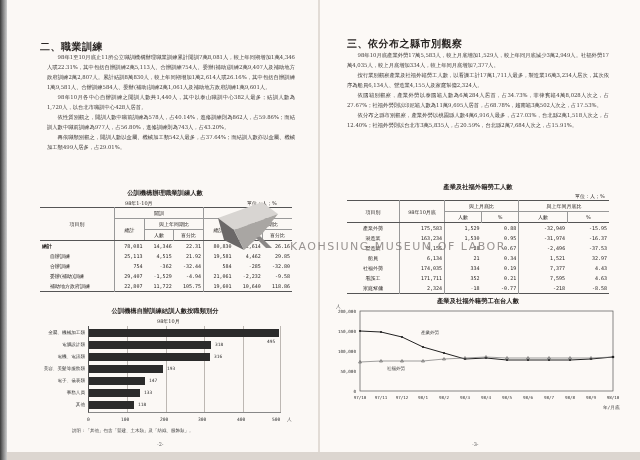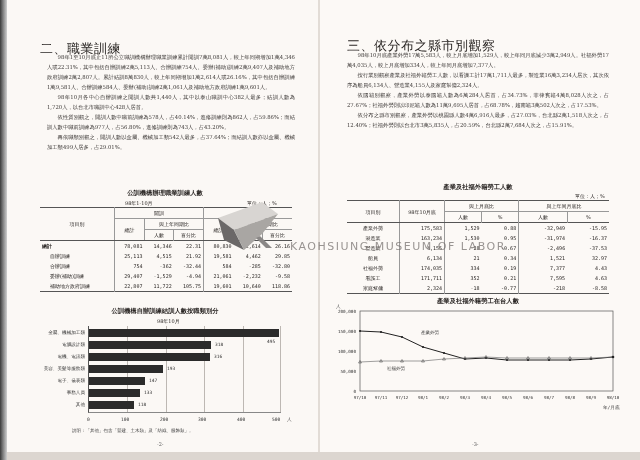--- a/index.html
+++ b/index.html
@@ -3,21 +3,21 @@
 <meta charset="utf-8">
 <style>
   html,body{margin:0;padding:0;}
   body{width:640px;height:460px;overflow:hidden;background:#ebe6e1;font-family:"DejaVu Serif","Liberation Serif",serif;color:#2a2624;position:relative;}
   .spine{position:absolute;left:0;top:0;width:7px;height:460px;background:linear-gradient(90deg,#3a3a3a 0,#7a7a7a 40%,#cfcfcf 100%);}
   .page{position:absolute;top:0;height:460px;background:#fbf8f5;}
   .page.left{left:7px;width:311px;}
   .page.right{left:320px;width:320px;background:#fcf9f6;}
   .gutter{position:absolute;left:318px;top:0;width:2px;height:460px;background:#e2dcd6;}
   .bottom-edge{position:absolute;left:7px;top:452px;width:633px;height:8px;background:#dcd6d0;}
-  .h2{position:absolute;font-size:13px;font-weight:normal;letter-spacing:.5px;}
+  .h2{position:absolute;font-size:10px;font-weight:bold;letter-spacing:.5px;}
   .para{position:absolute;font-size:5.3px;line-height:10px;text-align:justify;color:#3a3634;}
   .para p{margin:0;text-indent:2em;}
   .ttitle{position:absolute;font-size:6.3px;font-weight:bold;text-align:center;}
   .tsub{position:absolute;font-size:5px;}
   table{border-collapse:collapse;position:absolute;font-size:5px;}
   td,th{padding:0 2px;height:10px;font-weight:normal;white-space:nowrap;}
   .num{text-align:right;font-family:"DejaVu Sans Mono","Liberation Mono",monospace;font-size:5px;}
   .bt{border-top:1px solid #555;} .bb{border-bottom:1px solid #555;}
   .bl{border-left:1px solid #999;} .bbt{border-bottom:1px solid #999;}
   .center{text-align:center;}

